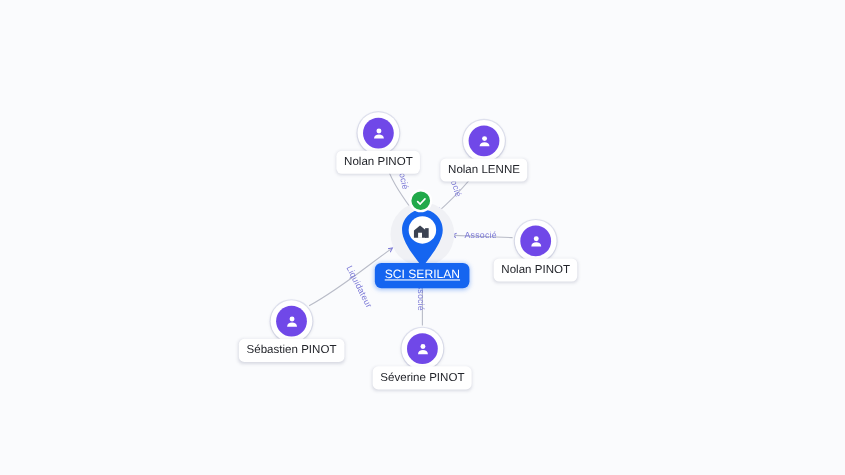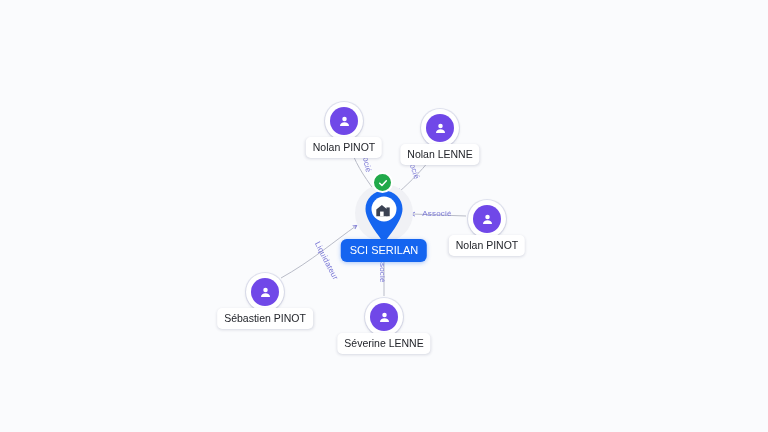--- a/index.html
+++ b/index.html
@@ -112,20 +112,21 @@
     left: 50%;
     transform: translateX(-50%);
     background: #1565f0;
     color: #ffffff;
     font-size: 11px;
     line-height: 1;
     padding: 6px 9px;
     border-radius: 6px;
     white-space: nowrap;
     box-shadow: 0 1px 4px rgba(21,101,240,0.35);
+    text-decoration: underline;
   }
 
   
   .edge-label {
     position: absolute;
     color: #7b78d6;
     font-size: 8px;
     line-height: 1;
     white-space: nowrap;
     transform-origin: 50% 50%;
@@ -199,21 +200,21 @@
 
   <div class="person-node" style="left: 384px; top: 317px;">
     <div class="avatar-shell">
       <div class="avatar-disc">
         <svg width="15" height="15" viewBox="0 0 24 24" fill="#ffffff">
           <circle cx="12" cy="8" r="3.6"></circle>
           <path d="M4.8 19.2c0-4 3.3-6 7.2-6s7.2 2 7.2 6z"></path>
         </svg>
       </div>
     </div>
-    <div class="person-label">Séverine LENNE</div>
+    <div class="person-label">Séverine PINOT</div>
   </div>
 
   <div class="person-node" style="left: 265px; top: 292px;">
     <div class="avatar-shell">
       <div class="avatar-disc">
         <svg width="15" height="15" viewBox="0 0 24 24" fill="#ffffff">
           <circle cx="12" cy="8" r="3.6"></circle>
           <path d="M4.8 19.2c0-4 3.3-6 7.2-6s7.2 2 7.2 6z"></path>
         </svg>
       </div>

